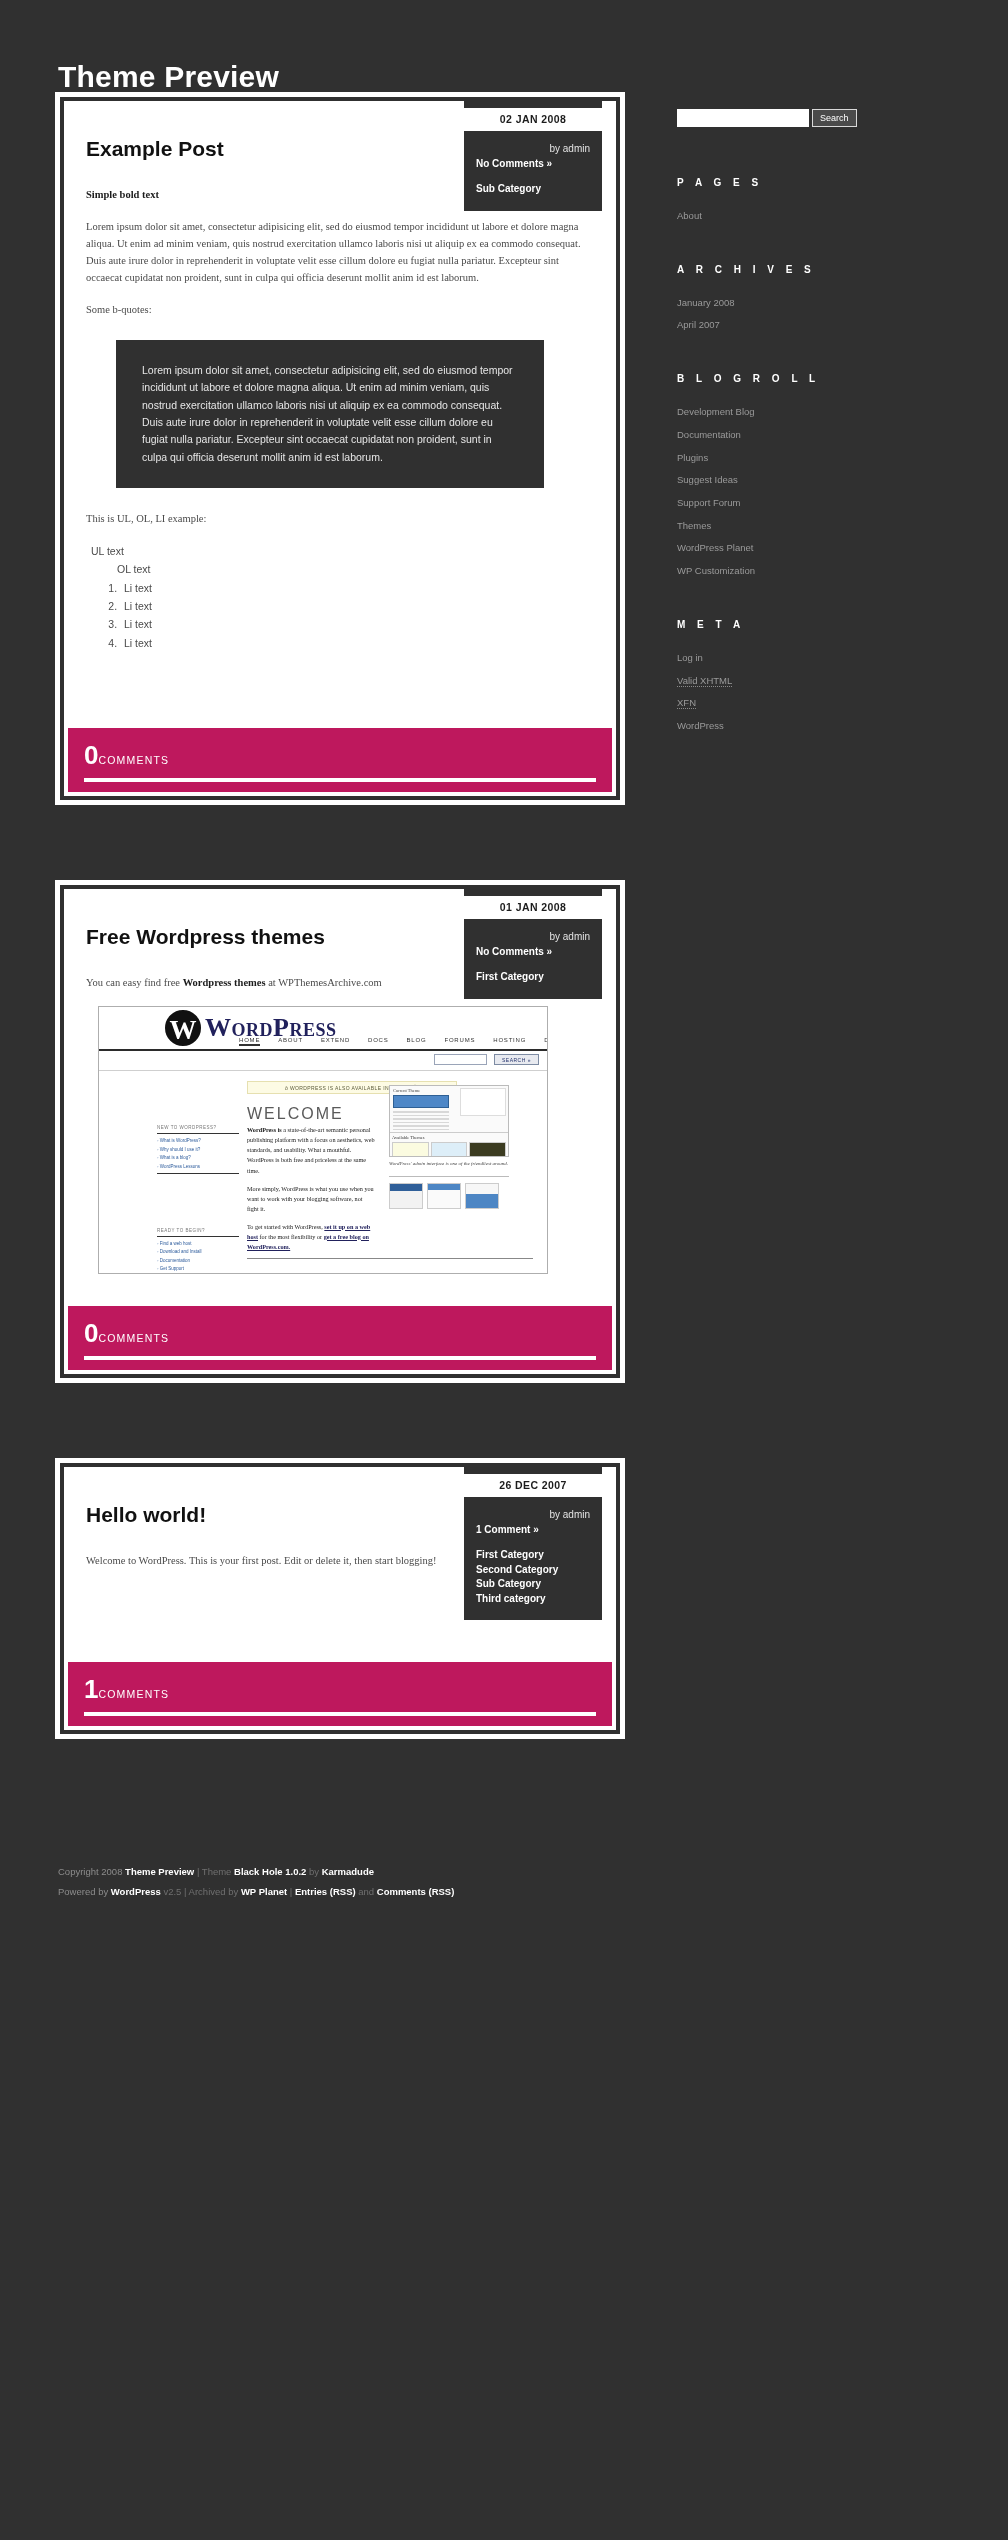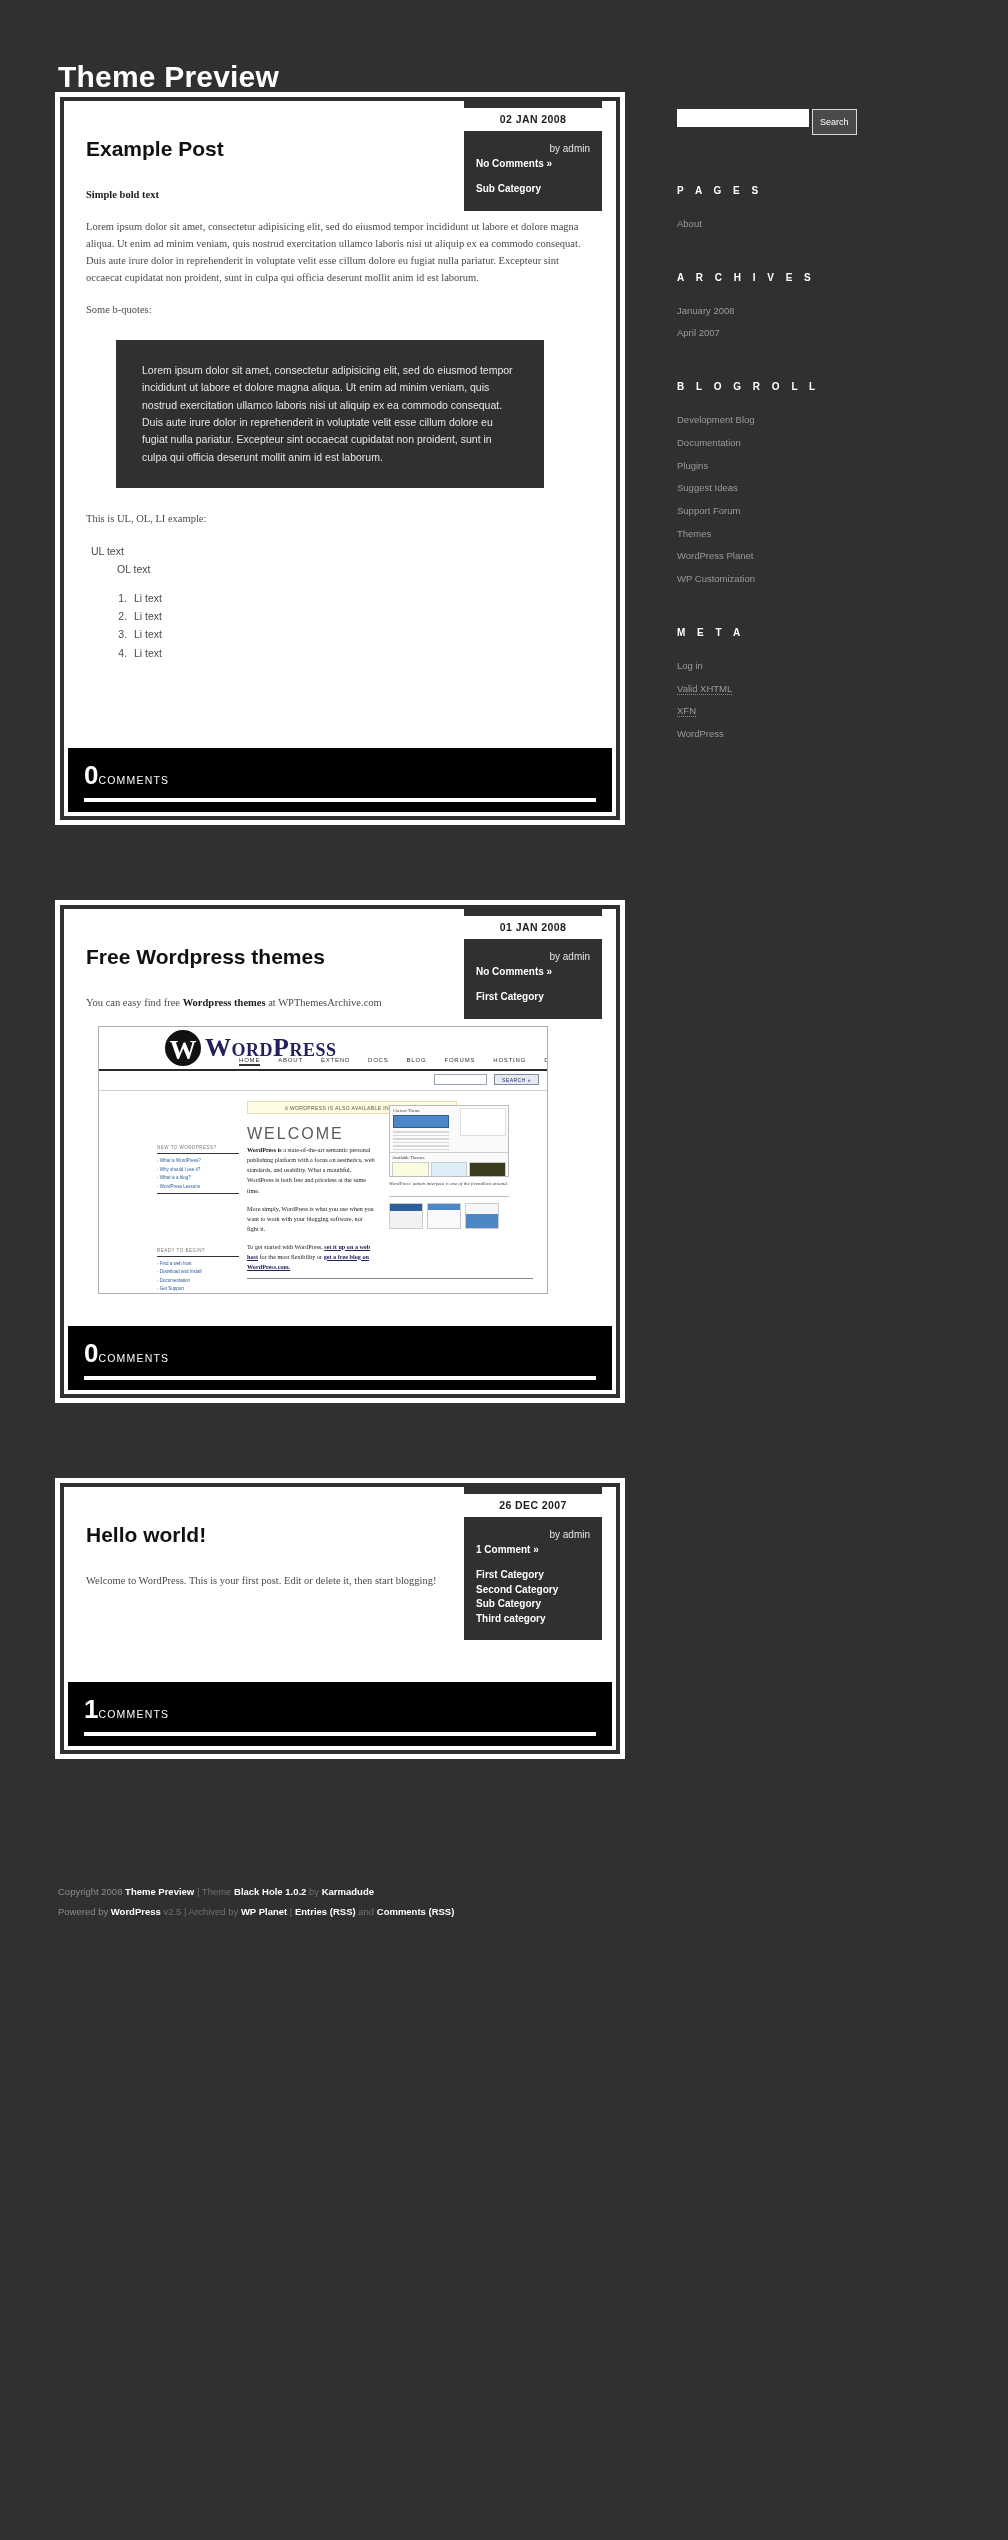--- a/index.html
+++ b/index.html
@@ -87,29 +87,29 @@
     padding:22px 26px;
     width:428px;
     font-size:10.5px; line-height:1.65;
   }
   blockquote p { margin:0; }
 
   .lists { margin:10px 0 0 0; }
   .lists ul { list-style:none; margin:0 0 0 0; padding:0 0 0 5px; }
   .lists ul li { color:#4a4a4a; font-size:10.5px; line-height:1.75; }
   .lists ul ul { padding-left:26px; }
-  .lists ol { margin:10px; padding-left:34px; color:#4a4a4a; font-size:10.5px; line-height:1.75; }
+  .lists ol { margin:0; padding-left:34px; color:#4a4a4a; font-size:10.5px; line-height:1.75; }
   .lists ol li { padding-left:4px; }
 
   
   .post-image-wrap { margin:13px 0 14px 12px; }
 
   
   .post-foot {
-    background:#000000;
+    background:#be185d;
     margin:0 4px 4px 4px;
     padding:14px 0 10px 16px;
     position:relative;
   }
   .post-foot .num {
     font-size:26px; font-weight:bold; color:#ffffff; line-height:1;
     vertical-align:baseline;
   }
   .post-foot .lbl {
     font-size:10.5px; color:#ffffff; letter-spacing:1.2px;
@@ -121,21 +121,21 @@
   .search-input {
     width:132px; height:18px;
     background:#ffffff; border:1px solid #ffffff;
     outline:none; font-size:9px; padding:0 3px;
     font-family:"Liberation Sans", sans-serif;
   }
   .search-btn {
     margin-left:3px;
     background:#4a4a4a; color:#ffffff;
     border:1px solid #d9d9d9;
-    font-size:9px; padding:0 7px; height:26px;
+    font-size:9px; padding:0 7px; height:18px;
     font-family:"Liberation Sans", sans-serif;
     cursor:pointer;
   }
   .widget { margin-bottom:40px; }
   .widget-title {
     color:#ffffff; font-size:10px; font-weight:bold;
     letter-spacing:4.5px;
     margin:0 0 17px 0;
   }
   .widget ul { list-style:none; margin:0; padding:0; }

